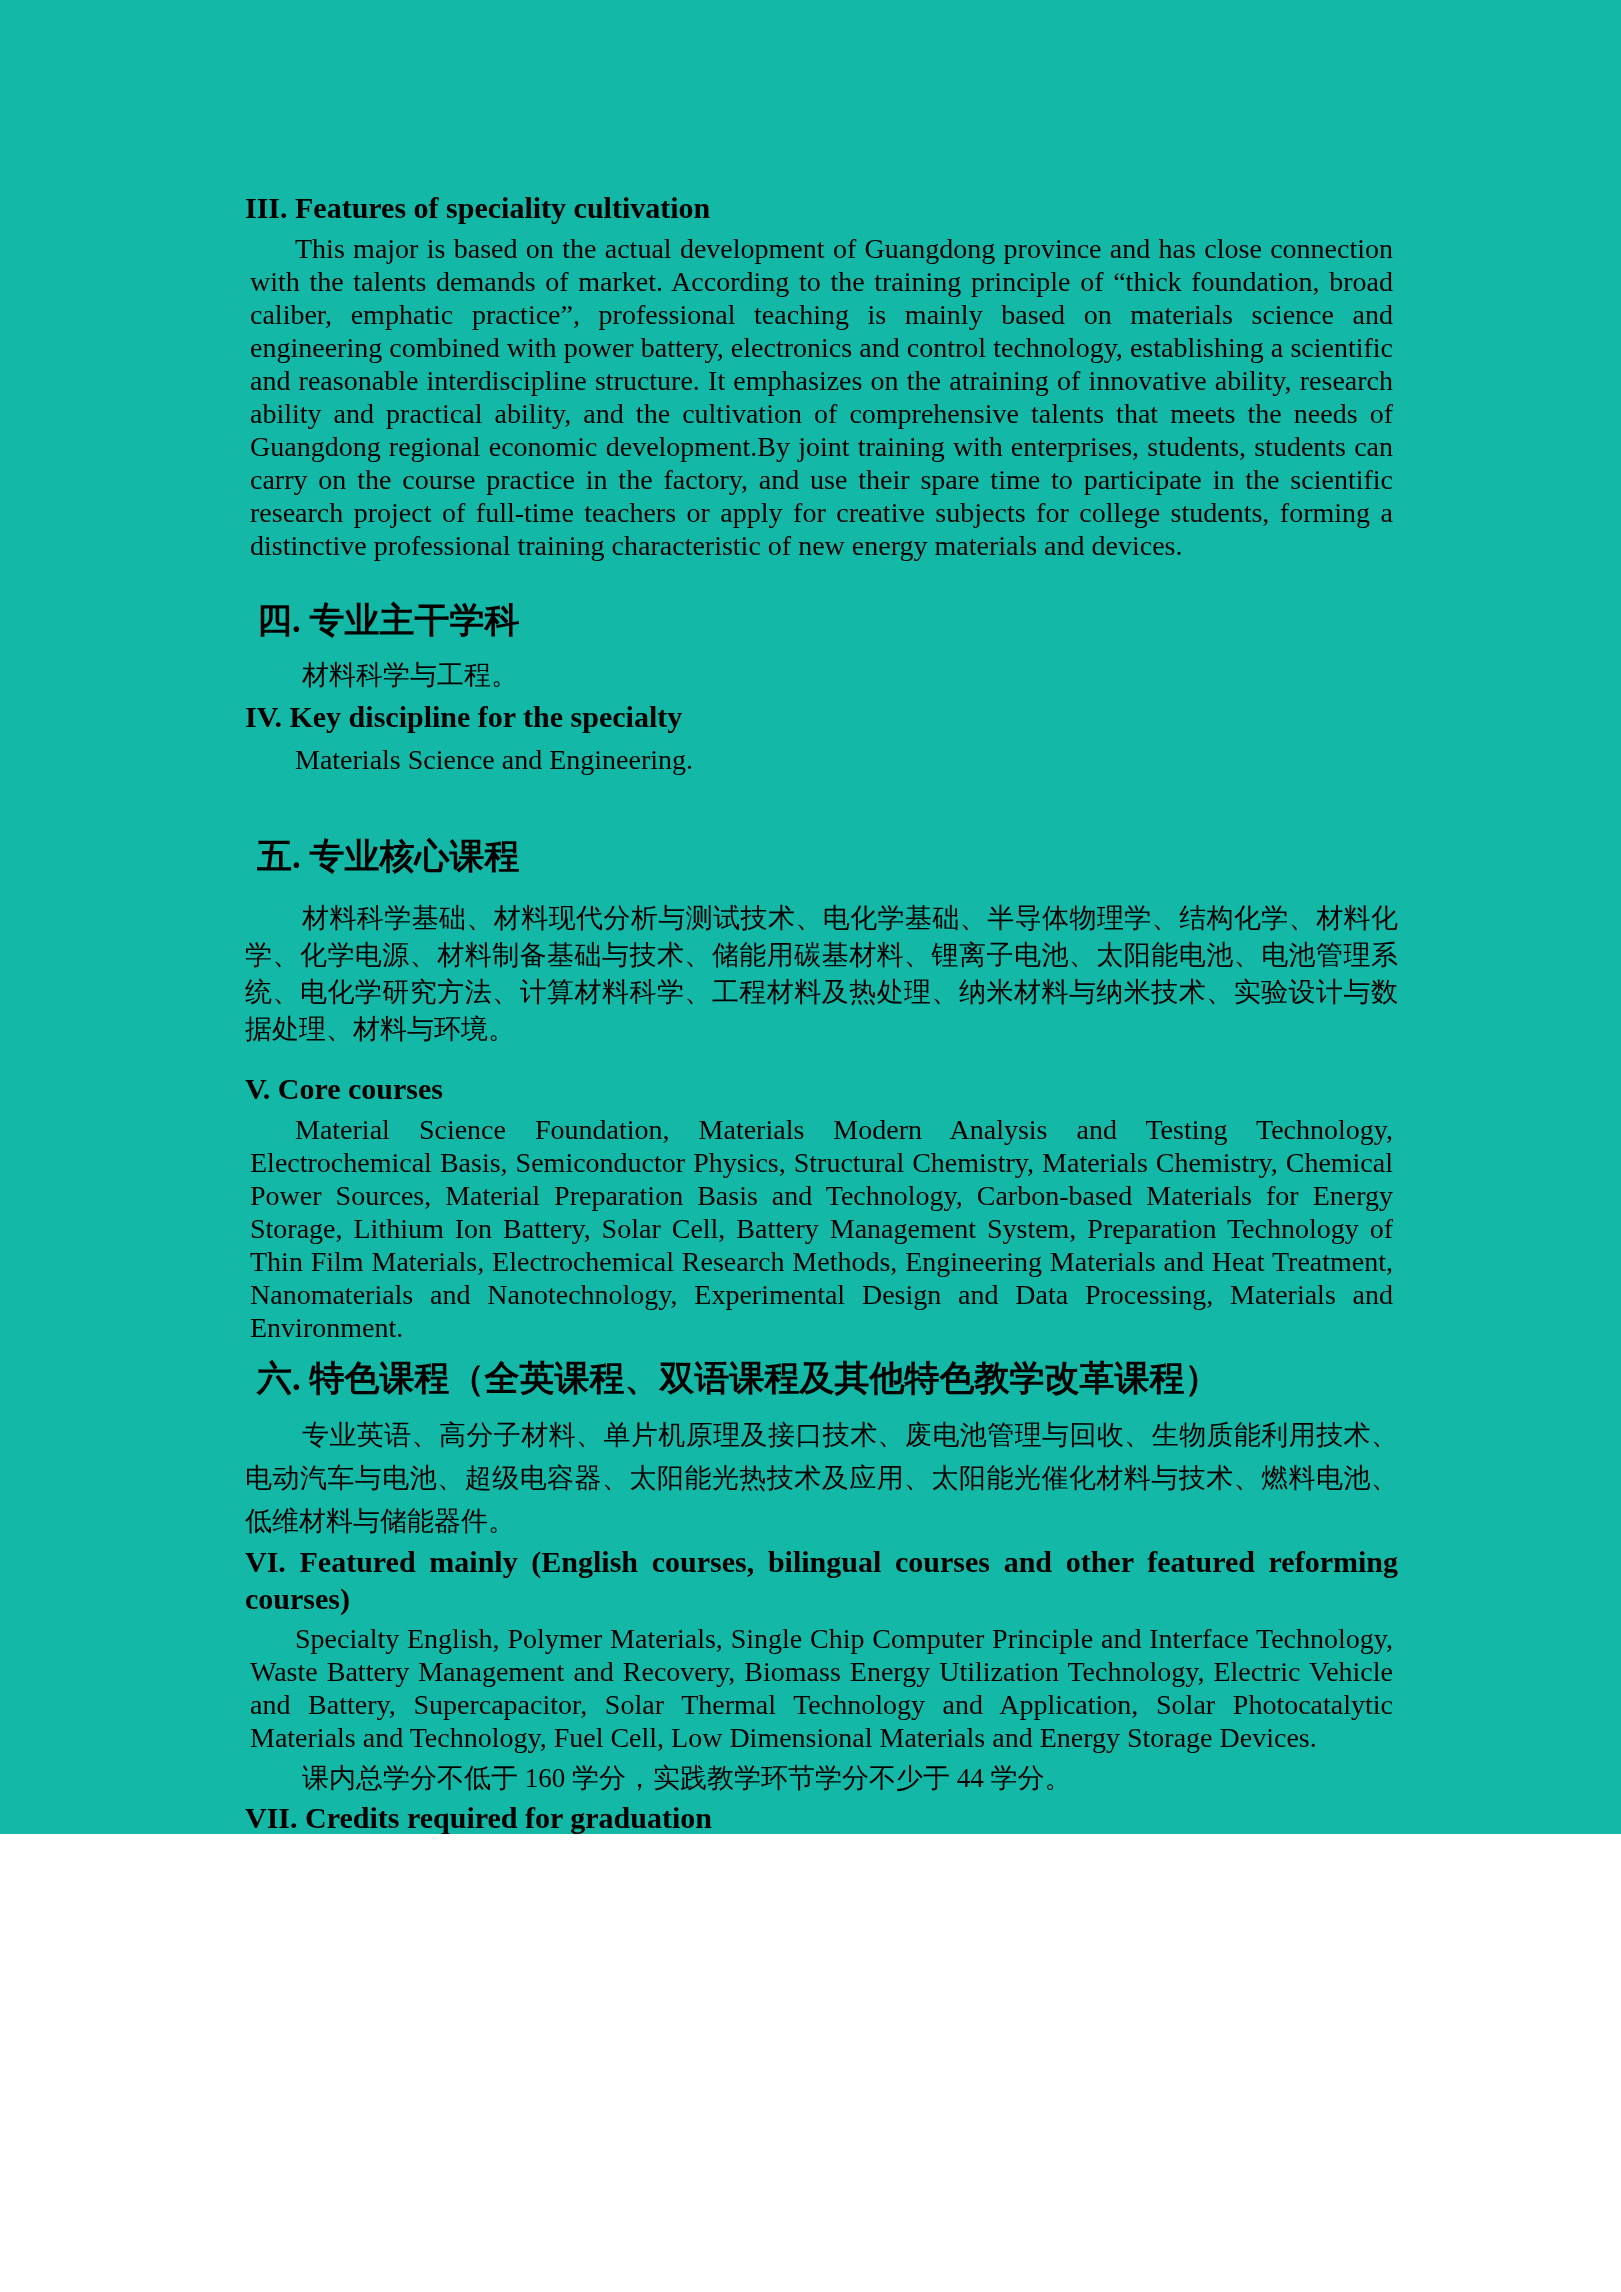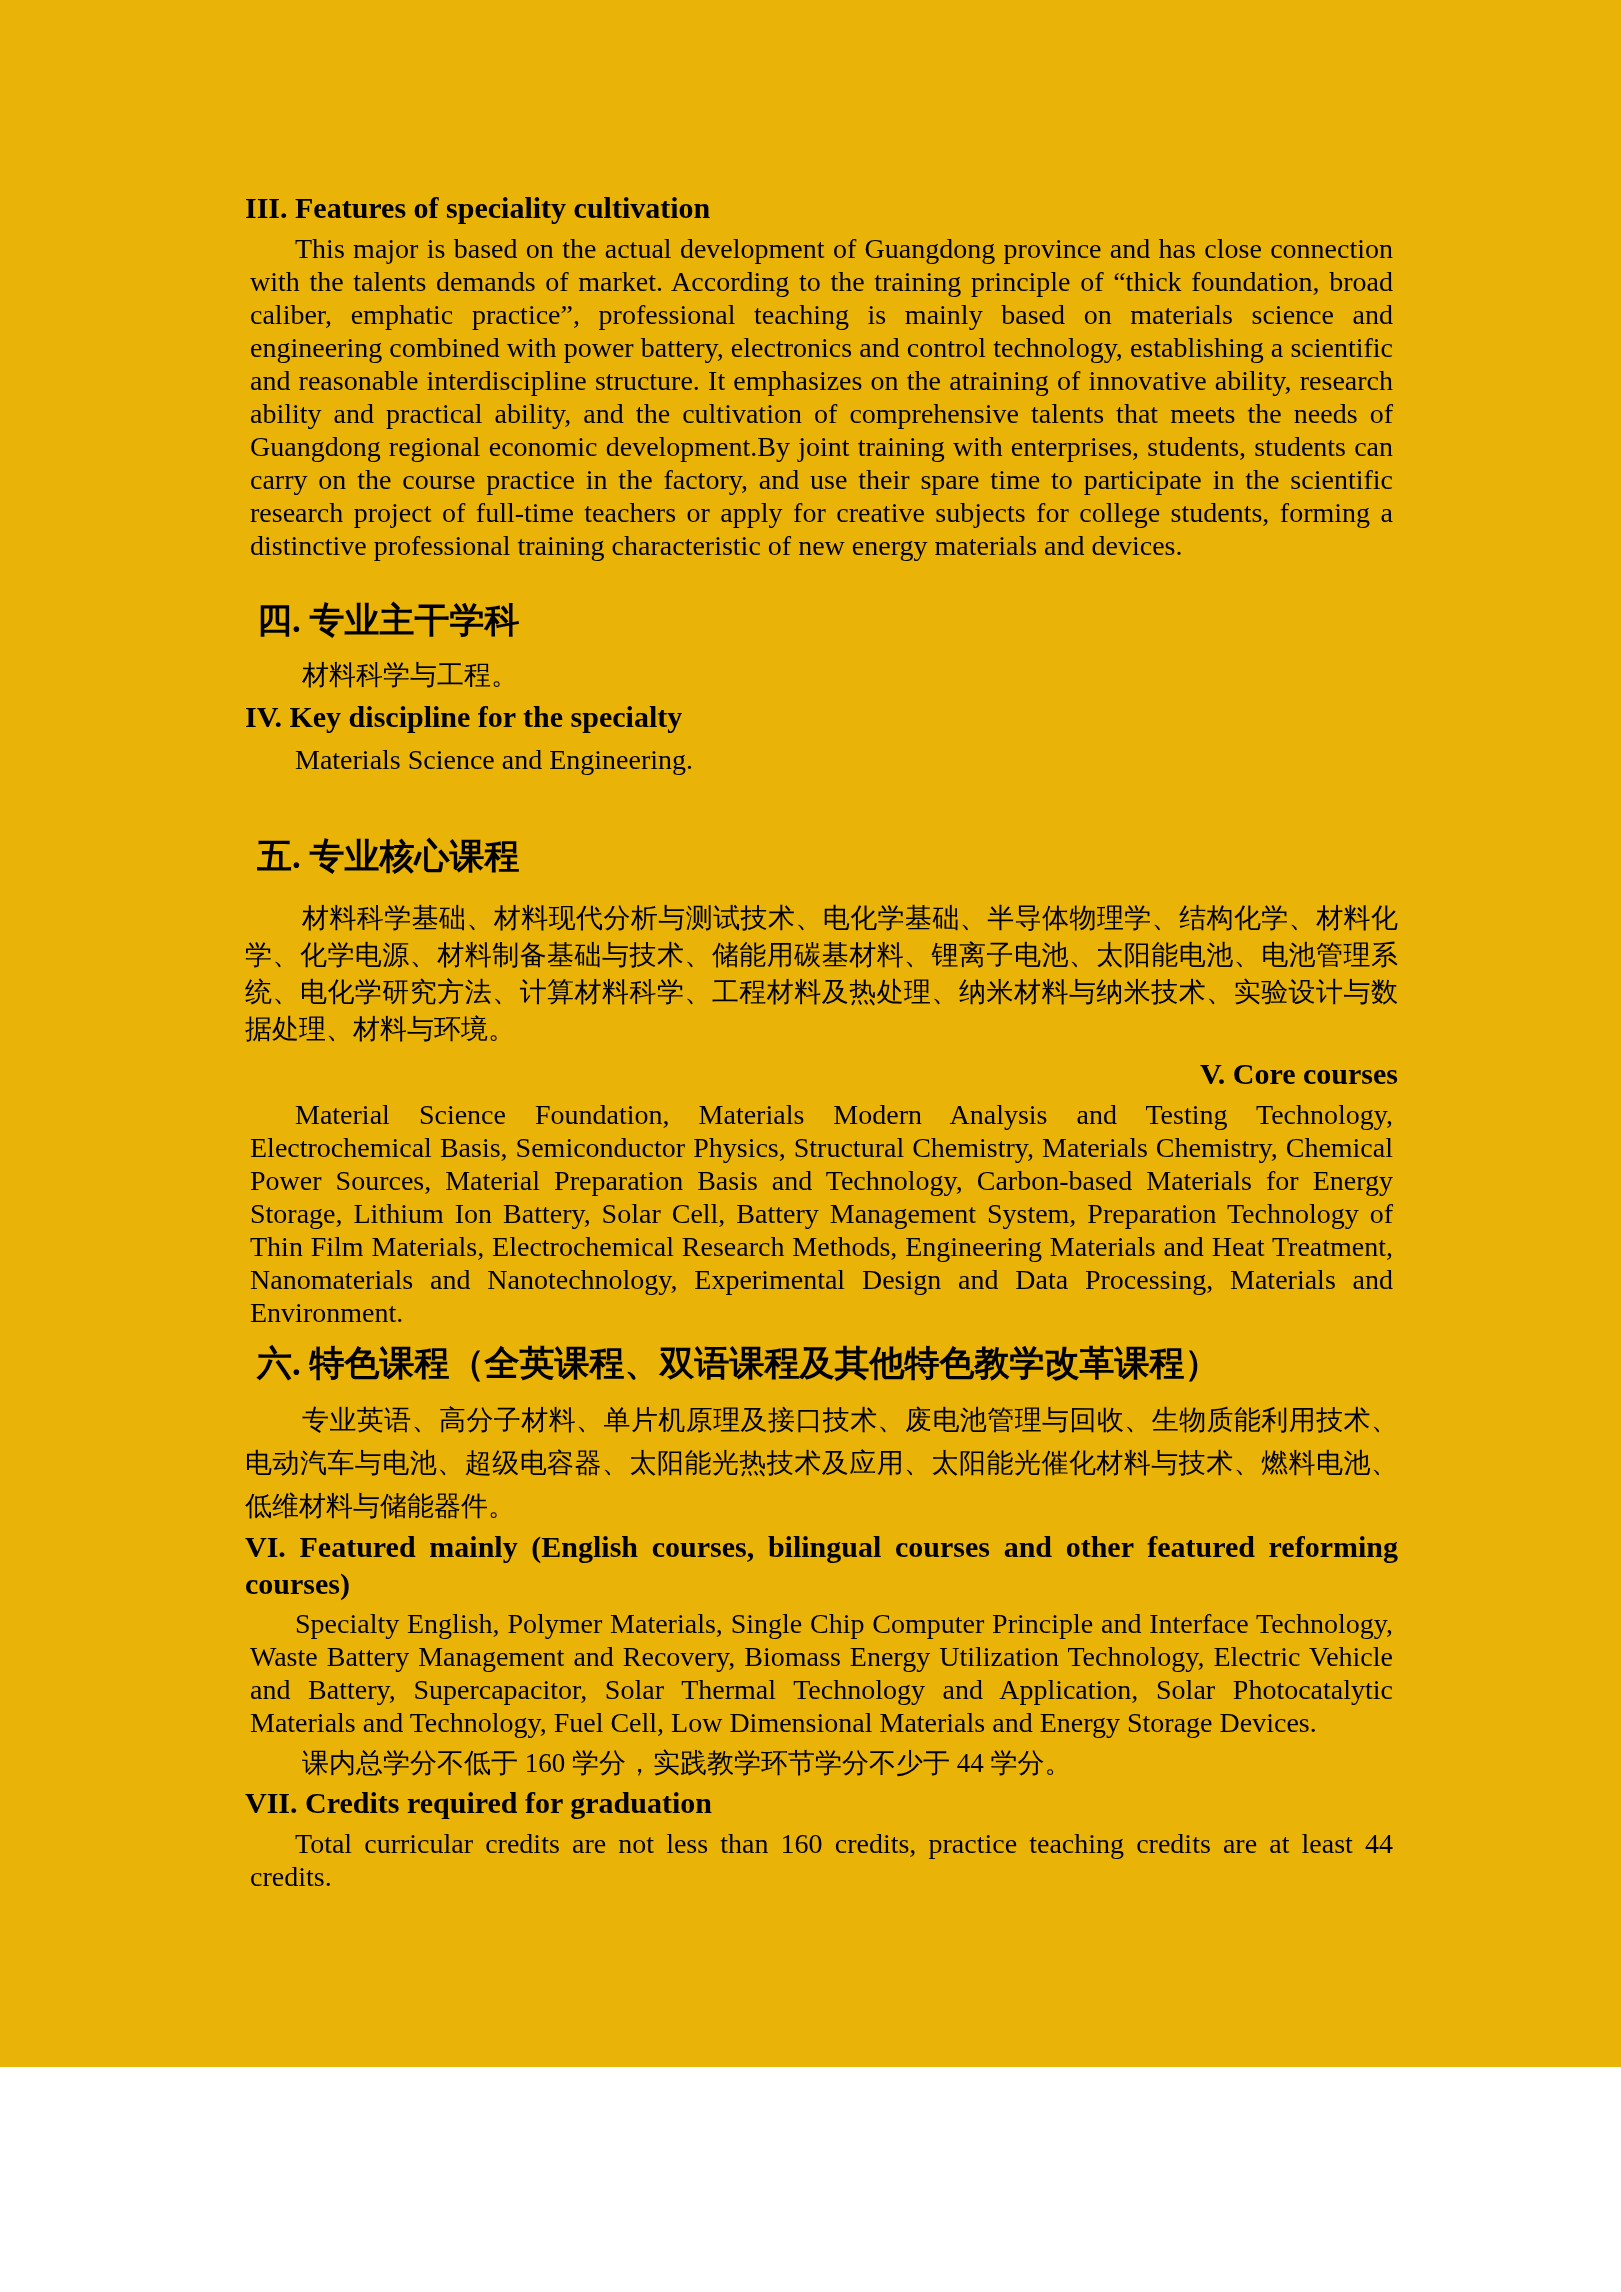--- a/index.html
+++ b/index.html
@@ -1,20 +1,20 @@
 <!DOCTYPE html>
 <html><head>
 <meta charset="utf-8">
 <style>
   html, body { margin: 0; padding: 0; background: #ffffff; }
   .page {
     position: relative;
     width: 1621px;
-    height: 2067px;
-    background: #eab308;
+    height: 1834px;
+    background: #14b8a6;
     color: #000000;
     overflow: hidden;
   }
   .content {
     position: absolute;
     left: 245px;
     top: 188px;
     width: 1153px;
   }
   
@@ -59,21 +59,21 @@
     text-indent: 57px;
     margin: 0;
   }
   .p-zh.wide   { line-height: 43px; }
   .p-zh.single { line-height: 39px; }
 
   .mt-s4h  { margin-top: 35px; }
   .mt-s4he { margin-top: 2px; }
   .mt-s5h  { margin-top: 55px; }
   .mt-s5p  { margin-top: 21.6px; font-family: Liberation Mono, monospace; }
-  .mt-s5he { margin-top: 4px; text-align: right; }
+  .mt-s5he { margin-top: 19px; }
   .mt-s6h  { margin-top: 11.8px; }
   .mt-s7h  { margin-top: 29px; }
 
   .page-num {
     position: absolute;
     top: 2094px;
     left: 0;
     width: 100%;
     text-align: center;
     font-family: "Liberation Serif", serif;

